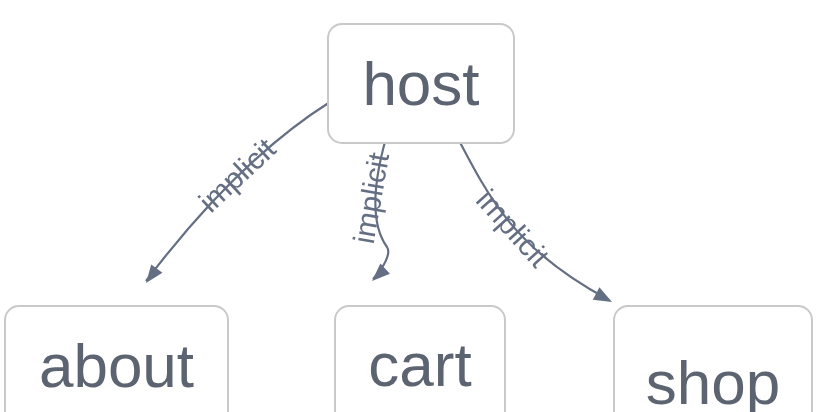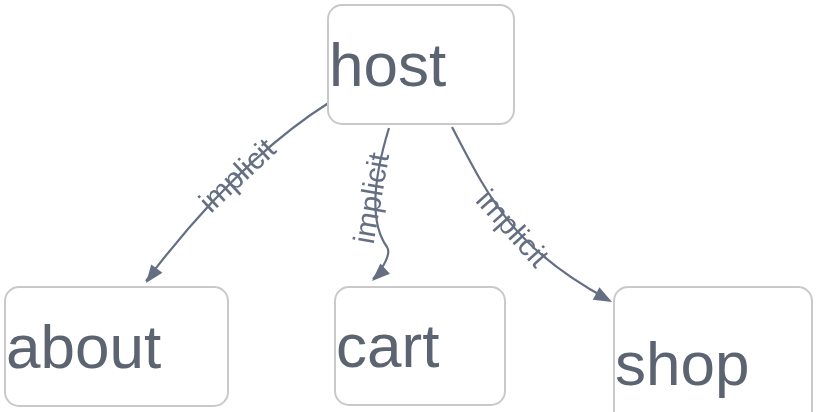--- a/index.html
+++ b/index.html
@@ -35,24 +35,25 @@
     font-family: "Liberation Sans", sans-serif;
   }
   .node {
     position: absolute;
     box-sizing: border-box;
     background: var(--node-fill, #ffffff);
     border: 2px solid var(--node-border, #c9c9c9);
     border-radius: 15px;
     display: flex;
     align-items: center;
-    justify-content: flex-start;
+    justify-content: center;
     color: var(--node-text, #5d6471);
     font-size: 62px;
     line-height: 1;
+    margin-top: 19px;
   }
 </style>
 </head>
 <body>
 
 <div class="canvas">
 
   <svg class="edges" width="818" height="412" viewBox="0 0 818 412">
 
     <path class="edge" d="M 330,102 Q 238,160 146,281"></path>

